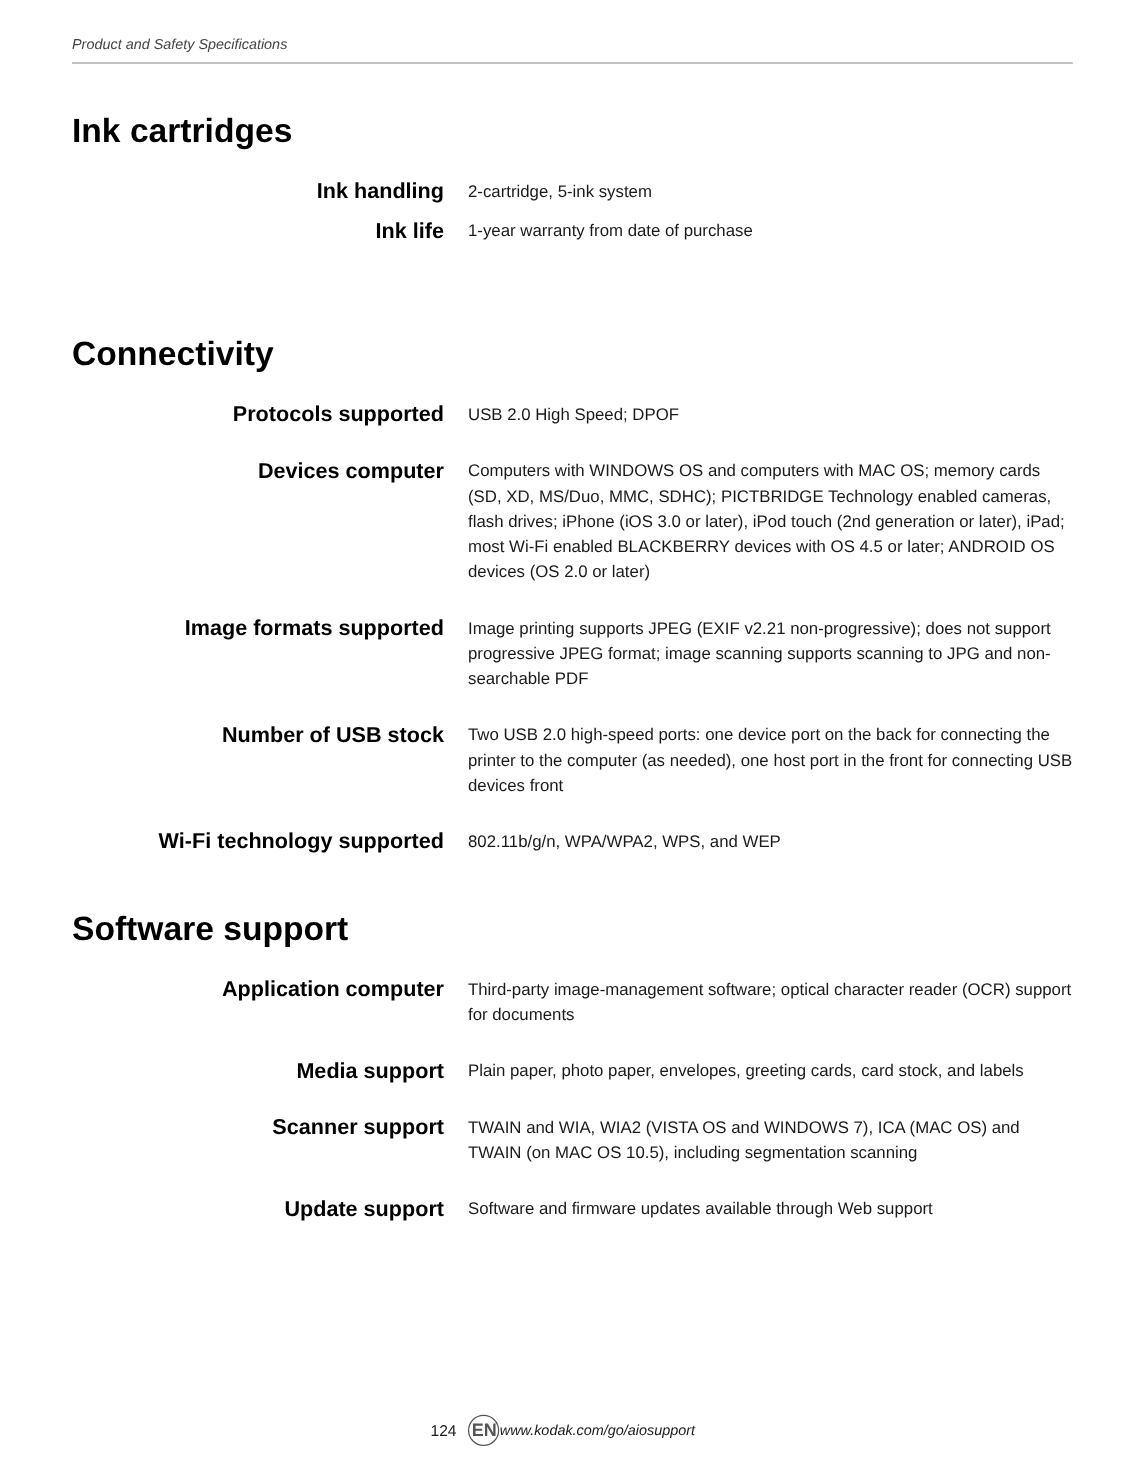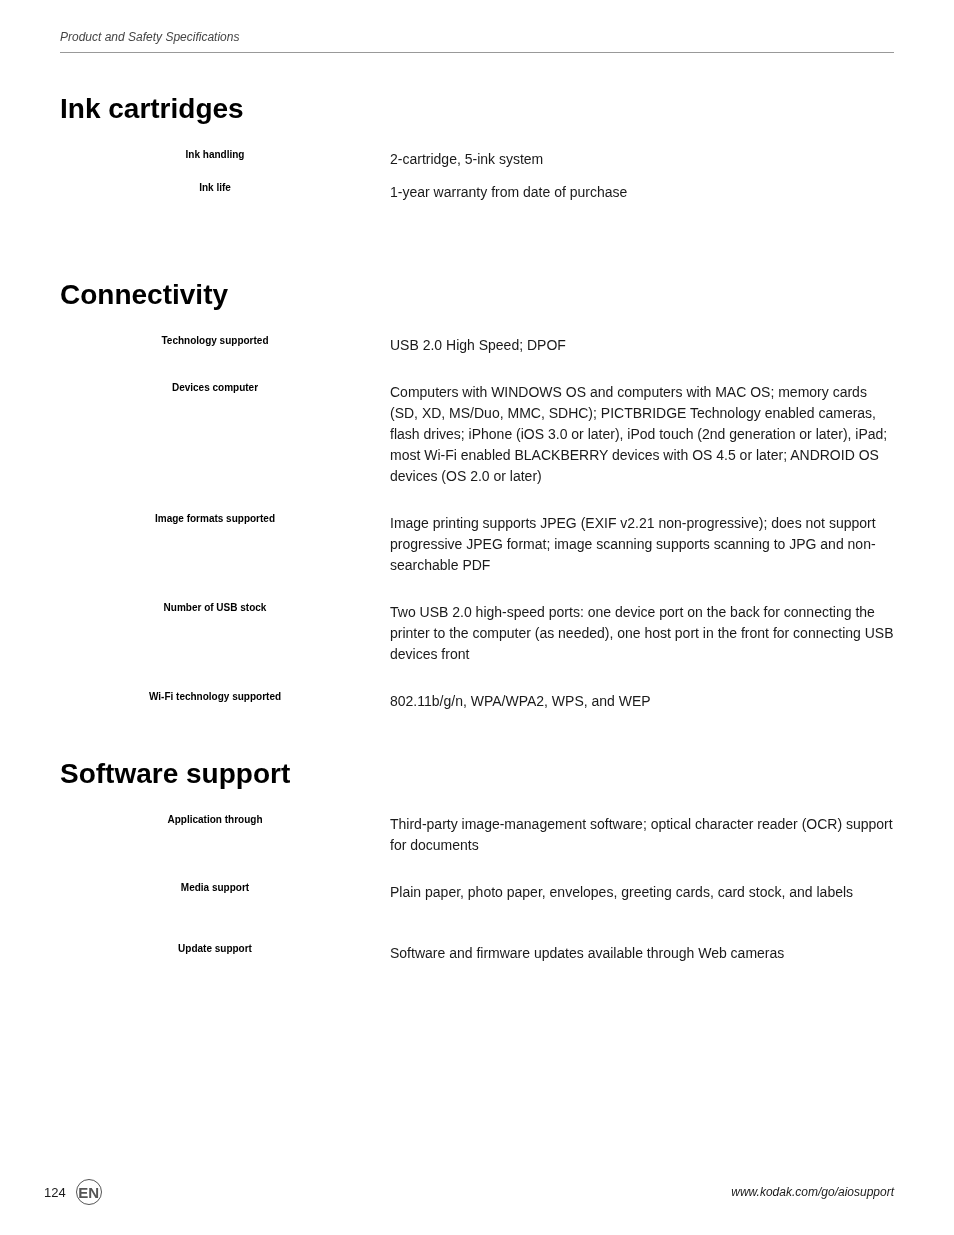--- a/index.html
+++ b/index.html
@@ -57,24 +57,24 @@
       margin-bottom: 10px;
     }
 
     .spec-table td {
       padding: 6px 0;
       vertical-align: top;
     }
 
     .spec-table .label-cell {
       width: 330px;
-      text-align: center;
+      text-align: right;
       padding-right: 20px;
       font-weight: bold;
-      font-size: 10px;
+      font-size: 18px;
       color: #000;
       white-space: nowrap;
     }
 
     .spec-table .value-cell {
       font-size: 14px;
       color: #1a1a1a;
       line-height: 1.5;
       margin-top: 24px;
     }
@@ -86,21 +86,21 @@
     .section-gap-small {
       height: 12px;
     }
 
     .page-footer {
       position: absolute;
       bottom: 30px;
       left: 44px;
       right: 60px;
       display: flex;
-      justify-content: space-between;
+      justify-content: center;
       align-items: center;
     }
 
     .footer-left {
       display: flex;
       align-items: center;
       gap: 10px;
       font-size: 13px;
       color: #1a1a1a;
     }
@@ -155,21 +155,21 @@
   </table>
 
   <div class="section-gap"></div>
   <div class="section-gap"></div>
 
   <div class="section-title">Connectivity</div>
 
   <table class="spec-table">
     <tbody>
       <tr>
-        <td class="label-cell">Technology supported</td>
+        <td class="label-cell">Protocols supported</td>
         <td class="value-cell">USB 2.0 High Speed; DPOF</td>
       </tr>
       <tr class="row-spacer">
           <td colspan="2"></td>
         </tr>
       <tr>
         <td class="label-cell">Devices computer</td>
         <td class="value-cell">Computers with WINDOWS OS and computers with MAC OS; memory cards (SD, XD, MS/Duo, MMC, SDHC); PICTBRIDGE Technology enabled cameras, flash drives; iPhone (iOS 3.0 or later), iPod touch (2nd generation or later), iPad; most Wi-Fi enabled BLACKBERRY devices with OS 4.5 or later; ANDROID OS devices (OS 2.0 or later)</td>
       </tr>
       <tr class="row-spacer">
@@ -196,39 +196,43 @@
     </tbody>
   </table>
 
   <div class="section-gap"></div>
 
   <div class="section-title">Software support</div>
 
   <table class="spec-table">
     <tbody>
       <tr>
-        <td class="label-cell">Application through</td>
+        <td class="label-cell">Application computer</td>
         <td class="value-cell">Third-party image-management software; optical character reader (OCR) support for documents</td>
       </tr>
       <tr class="row-spacer">
           <td colspan="2"></td>
         </tr>
       <tr>
         <td class="label-cell">Media support</td>
         <td class="value-cell">Plain paper, photo paper, envelopes, greeting cards, card stock, and labels</td>
       </tr>
       <tr class="row-spacer">
           <td colspan="2"></td>
         </tr>
+      <tr>
+        <td class="label-cell">Scanner support</td>
+        <td class="value-cell">TWAIN and WIA, WIA2 (VISTA OS and WINDOWS 7), ICA (MAC OS) and TWAIN (on MAC OS 10.5), including segmentation scanning</td>
+      </tr>
       <tr class="row-spacer">
           <td colspan="2"></td>
         </tr>
       <tr>
         <td class="label-cell">Update support</td>
-        <td class="value-cell">Software and firmware updates available through Web cameras</td>
+        <td class="value-cell">Software and firmware updates available through Web support</td>
       </tr>
     </tbody>
   </table>
 
   <div class="page-footer">
     <div class="footer-left">
       <span>124</span>
       <div class="footer-badge">EN</div>
     </div>
     <div class="footer-right">www.kodak.com/go/aiosupport</div>

